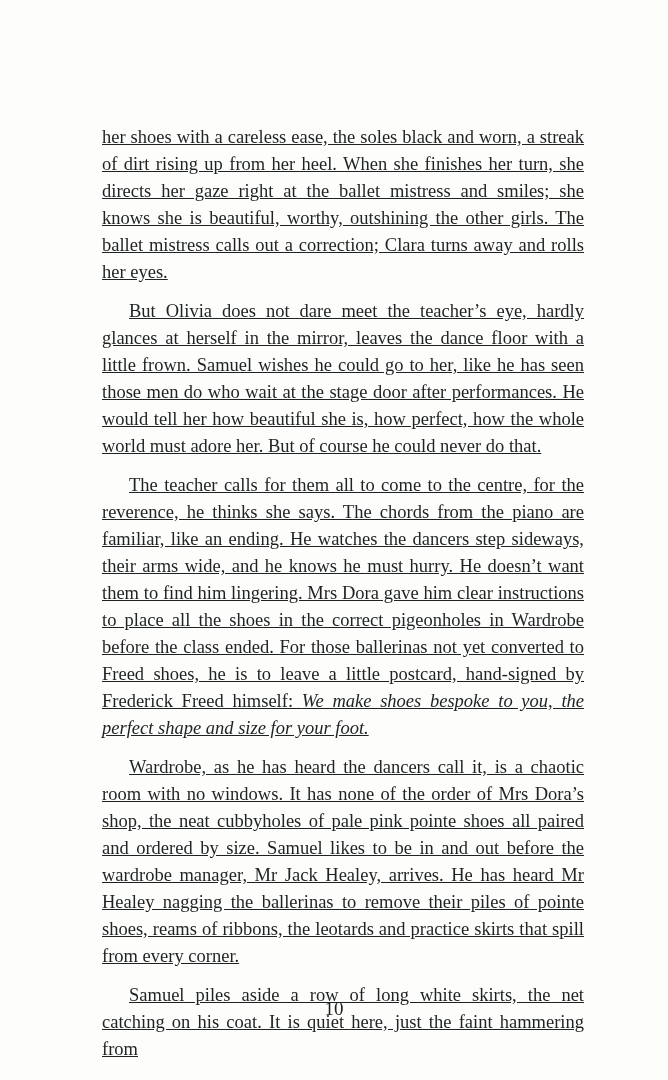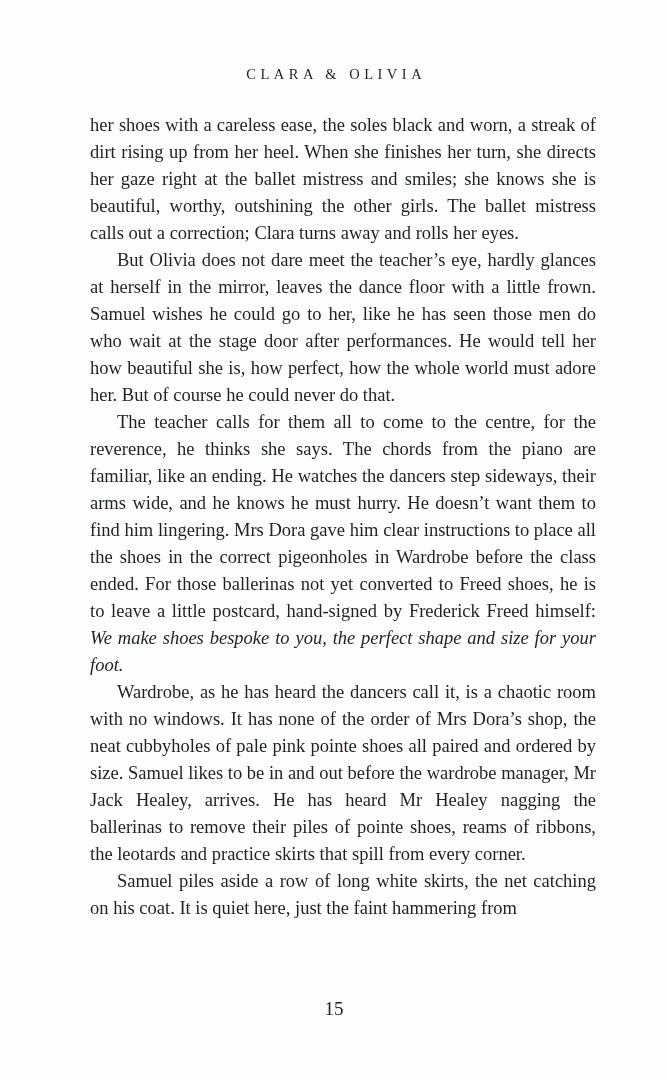--- a/index.html
+++ b/index.html
@@ -35,41 +35,40 @@
   .body-text {
     position: absolute;
     top: 112px;
     left: 90px;
     width: 506px;
     font-size: 18.5px;
     line-height: 27px;
     text-align: justify;
     color: var(--ink);
   }
-  .para { margin: 0; }
+  .para { margin: 12px; text-decoration: underline; }
   .para.indent { text-indent: 27px; }
   .italic { font-style: italic; }
   .page-number {
     position: absolute;
     top: 998px;
     left: 0;
     width: 100%;
     text-align: center;
     font-size: 19px;
     color: var(--ink);
   }
 </style>
 </head>
 <body>
 
 <div class="page">
-  <div class="running-header">CLARA &amp; OLIVIA</div>
 
   <div class="body-text" id="body-text">
       <p class="para"><span>her shoes with a careless ease, the soles black and worn, a streak of dirt rising up from her heel. When she finishes her turn, she directs her gaze right at the ballet mistress and smiles; she knows she is beautiful, worthy, outshining the other girls. The ballet mistress calls out a correction; Clara turns away and rolls her eyes.</span></p>
       <p class="para indent"><span>But Olivia does not dare meet the teacher’s eye, hardly glances at herself in the mirror, leaves the dance floor with a little frown. Samuel wishes he could go to her, like he has seen those men do who wait at the stage door after performances. He would tell her how beautiful she is, how perfect, how the whole world must adore her. But of course he could never do that.</span></p>
       <p class="para indent"><span>The teacher calls for them all to come to the centre, for the reverence, he thinks she says. The chords from the piano are familiar, like an ending. He watches the dancers step sideways, their arms wide, and he knows he must hurry. He doesn’t want them to find him lingering. Mrs Dora gave him clear instructions to place all the shoes in the correct pigeonholes in Wardrobe before the class ended. For those ballerinas not yet converted to Freed shoes, he is to leave a little postcard, hand-signed by Frederick Freed himself: </span><span class="italic">We make shoes bespoke to you, the perfect shape and size for your foot.</span></p>
       <p class="para indent"><span>Wardrobe, as he has heard the dancers call it, is a chaotic room with no windows. It has none of the order of Mrs Dora’s shop, the neat cubbyholes of pale pink pointe shoes all paired and ordered by size. Samuel likes to be in and out before the wardrobe manager, Mr Jack Healey, arrives. He has heard Mr Healey nagging the ballerinas to remove their piles of pointe shoes, reams of ribbons, the leotards and practice skirts that spill from every corner.</span></p>
       <p class="para indent"><span>Samuel piles aside a row of long white skirts, the net catching on his coat. It is quiet here, just the faint hammering from</span></p>
     </div>
 
-  <div class="page-number">15</div>
+  <div class="page-number">10</div>
 </div>
 
 </body></html>

